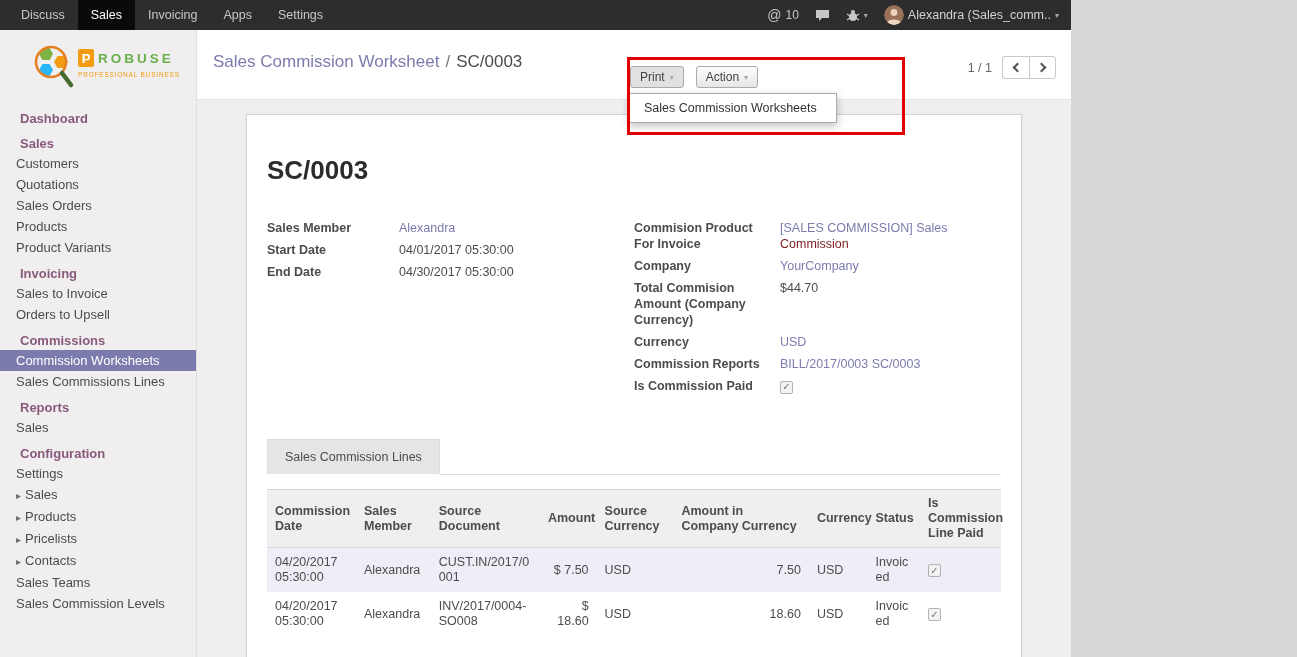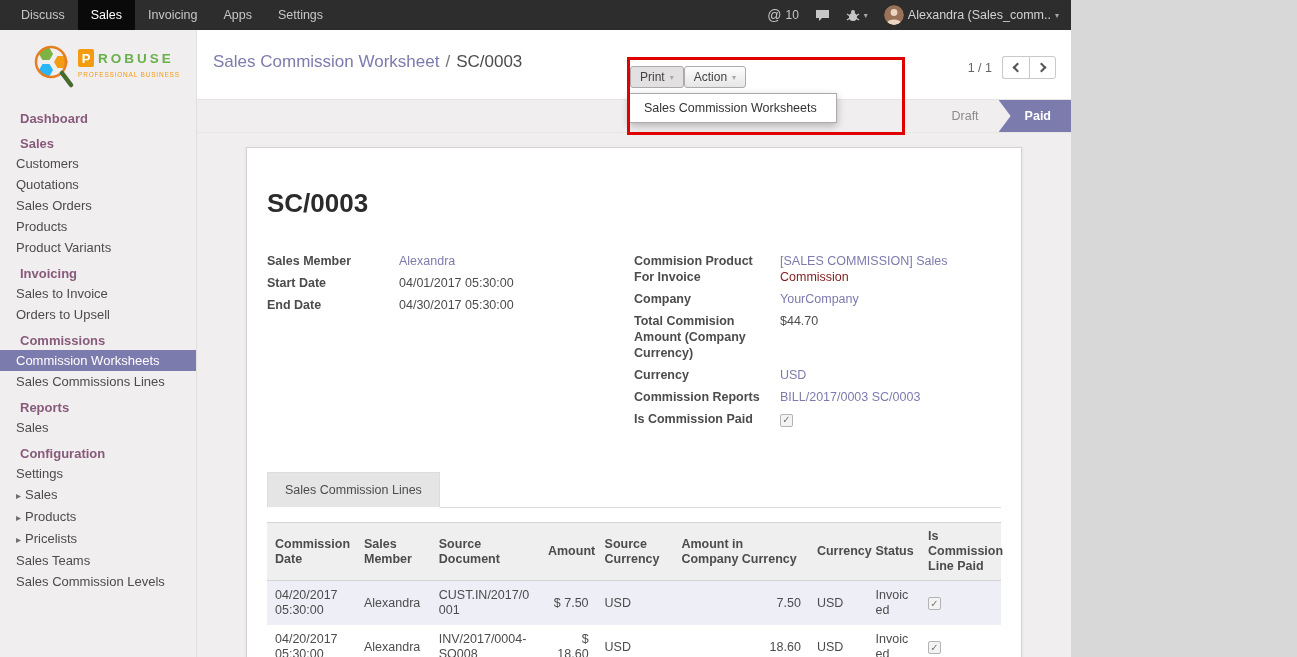--- a/index.html
+++ b/index.html
@@ -30,21 +30,21 @@
   .side-item .caret:empty { display:none; }
 
   .main { flex:1; min-width:0; position:relative; display:flex; flex-direction:column; background:#f0eeee; }
 
   
   .main-header { background:#fff; height:70px; position:relative; border-bottom:1px solid #e6e3e3; flex-shrink:0; }
   .breadcrumb { position:absolute; left:16px; top:22px; font-size:17px; }
   .breadcrumb .parent { color:#7c7bad; text-decoration:none; cursor:pointer; }
   .breadcrumb .sep { color:#777; margin:0 6px; }
   .breadcrumb .current { color:#4c4c4c; }
-  .hdr-buttons { position:absolute; left:433px; top:36px; display:flex; gap:0; }
+  .hdr-buttons { position:absolute; left:433px; top:36px; display:flex; gap:12px; }
   .btn { font-size:12px; color:#444; border:1px solid #ababab; border-radius:3px; padding:3px 9px; background:linear-gradient(#fdfdfd,#e6e6e6); cursor:pointer; display:flex; align-items:center; gap:5px; white-space:nowrap; }
   .btn.pressed { background:#e2e0e0; }
   .pager { position:absolute; right:15px; top:26px; display:flex; align-items:center; gap:10px; font-size:12.5px; color:#666; }
   .pager-btns { display:flex; }
   .pbtn { width:27px; height:23px; border:1px solid #c9c9c9; background:#fff; display:flex; align-items:center; justify-content:center; cursor:pointer; }
   .pbtn.prev { border-radius:3px 0 0 3px; border-right:none; }
   .pbtn.next { border-radius:0 3px 3px 0; }
   .chev { width:7px; height:7px; border-left:2px solid #555; border-bottom:2px solid #555; }
   .chev.left { transform:rotate(45deg); margin-left:3px; }
   .chev.right { transform:rotate(-135deg); margin-right:3px; }
@@ -167,20 +167,21 @@
       <div class="side-item"><span>Sales Commissions Lines</span></div>
 
       <div class="section-h">Reports</div>
       <div class="side-item"><span>Sales</span></div>
 
       <div class="section-h">Configuration</div>
       <div class="side-item"><span>Settings</span></div>
       <div class="side-item"><span class="caret">▸</span><span>Sales</span></div>
       <div class="side-item"><span class="caret">▸</span><span>Products</span></div>
       <div class="side-item"><span class="caret">▸</span><span>Pricelists</span></div>
+      <div class="side-item"><span class="caret">▸</span><span>Contacts</span></div>
       <div class="side-item"><span>Sales Teams</span></div>
       <div class="side-item"><span>Sales Commission Levels</span></div>
     </aside>
 
     <main class="main">
 
       <div class="main-header">
         <div class="breadcrumb">
           <a class="parent">Sales Commission Worksheet</a><span class="sep">/</span><span class="current">SC/0003</span>
         </div>
@@ -206,24 +207,20 @@
                 <span class="chev right"></span>
               </span>
           </span>
         </div>
       </div>
 
       <div class="dropdown">
         <div class="dropdown-item">Sales Commission Worksheets</div>
       </div>
 
-      <div class="statusbar">
-        <span class="stage">Draft</span>
-        <span class="stage active">Paid</span>
-      </div>
 
       <div class="content">
         <div class="sheet">
           <h1 class="sheet-title">SC/0003</h1>
 
           <div class="form-grid">
             <div class="fcol left">
               <div class="field-row">
                 <label>Sales Member</label>
                 <span class="val"><a class="link">Alexandra</a></span>

